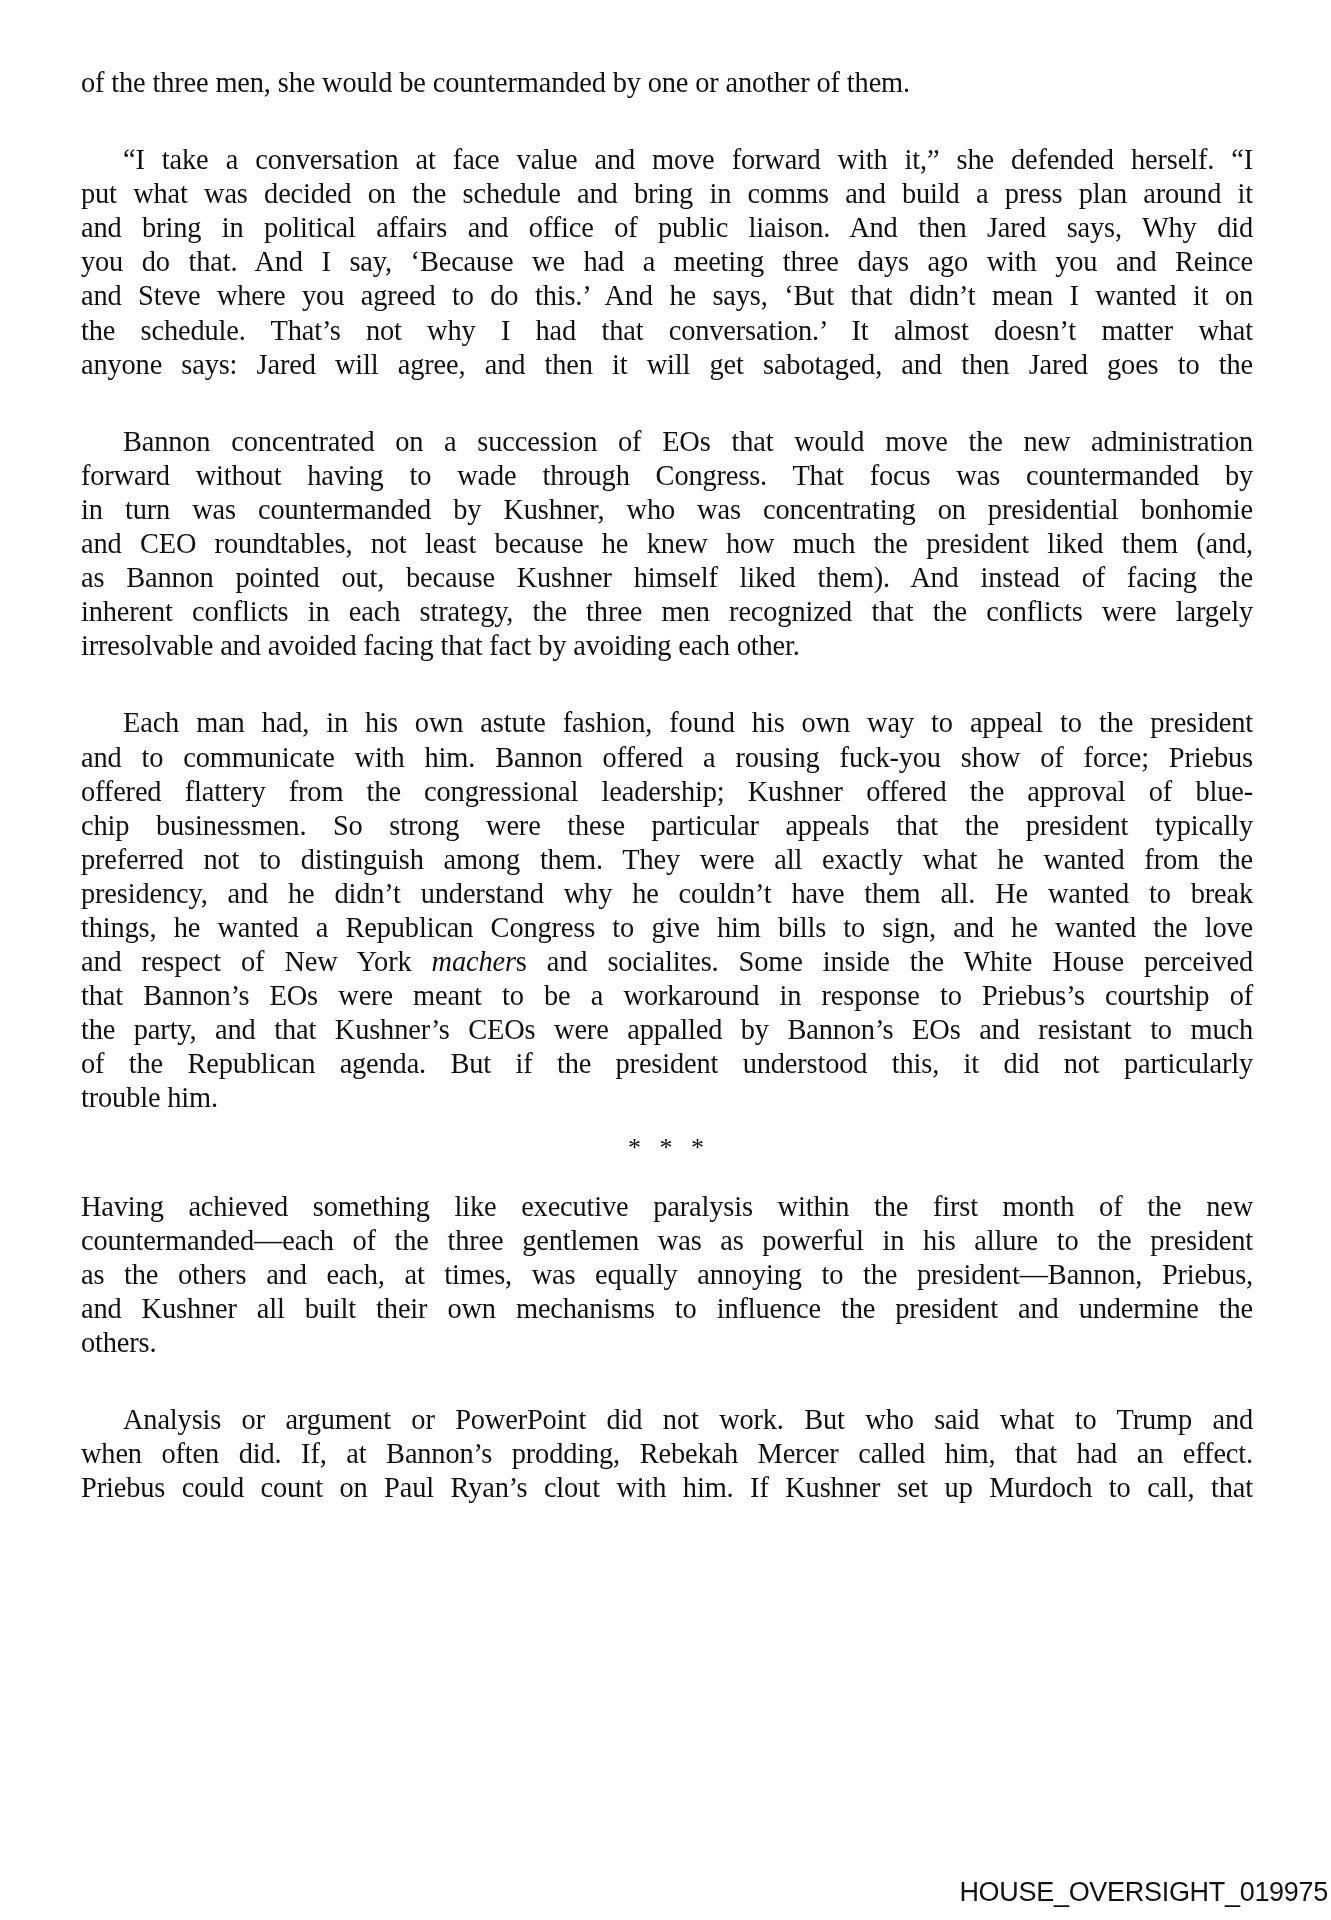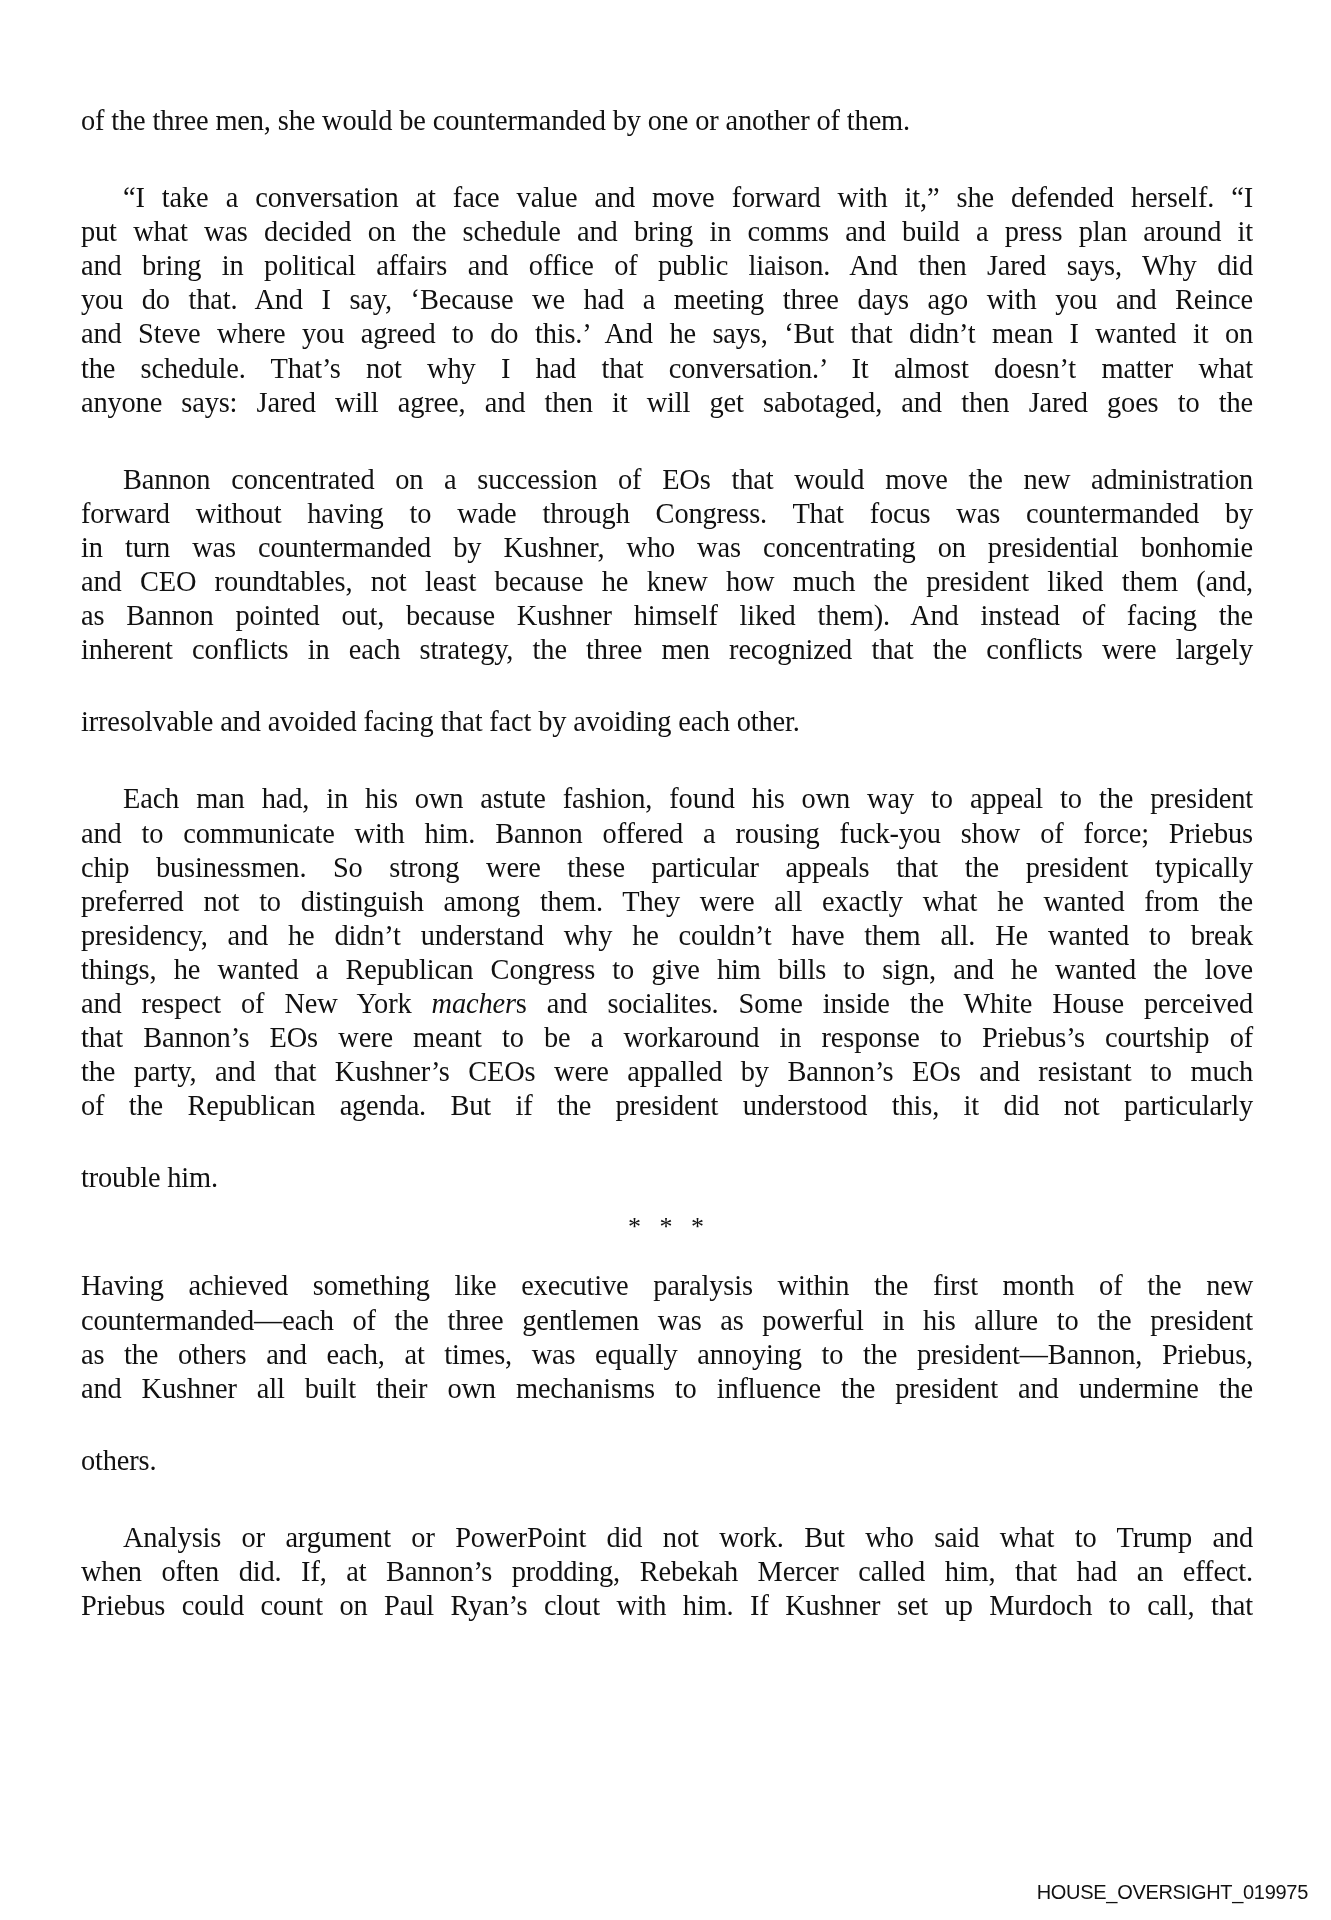--- a/index.html
+++ b/index.html
@@ -29,21 +29,20 @@
       font-size: 28.4px;
       line-height: 34.1px;
       height: 34.1px;
       white-space: nowrap;
       text-align: justify;
       text-align-last: justify;
       letter-spacing: -0.15px;
     }
     .line.last {
       text-align-last: left;
-      margin-top: 38px;
     }
     .line.indent {
       text-indent: 42px;
       margin-top: 28px;
     }
     .gap {
       height: 15px;
     }
     .gap-big {
       height: 25px;
@@ -54,24 +53,24 @@
       line-height: 34px;
       height: 34px;
       letter-spacing: 6px;
       padding-left: 4px;
     }
     .italic {
       font-style: italic;
     }
     .footer-id {
       position: absolute;
-      right: 23px;
+      right: 3px;
       top: 1878px;
       font-family: "Liberation Sans", "DejaVu Sans", sans-serif;
-      font-size: 20px;
+      font-size: 27px;
       line-height: 28px;
       color: #111111;
       letter-spacing: -0.3px;
     }
   </style>
 </head>
 <body>
 
 <div class="page">
 
@@ -98,20 +97,21 @@
     <span class="line">and CEO roundtables, not least because he knew how much the president liked them (and,</span>
     <span class="line">as Bannon pointed out, because Kushner himself liked them). And instead of facing the</span>
     <span class="line">inherent conflicts in each strategy, the three men recognized that the conflicts were largely</span>
     <span class="line last">irresolvable and avoided facing that fact by avoiding each other.</span>
   </div>
   <div class="gap"></div>
 
   <div class="para">
     <span class="line indent">Each man had, in his own astute fashion, found his own way to appeal to the president</span>
     <span class="line">and to communicate with him. Bannon offered a rousing fuck-you show of force; Priebus</span>
+    <span class="line">offered flattery from the congressional leadership; Kushner offered the approval of blue-</span>
     <span class="line">chip businessmen. So strong were these particular appeals that the president typically</span>
     <span class="line">preferred not to distinguish among them. They were all exactly what he wanted from the</span>
     <span class="line">presidency, and he didn’t understand why he couldn’t have them all. He wanted to break</span>
     <span class="line">things, he wanted a Republican Congress to give him bills to sign, and he wanted the love</span>
     <span class="line"><span>and respect of New York </span><span class="italic">macher</span><span>s and socialites. Some inside the White House perceived</span></span>
     <span class="line">that Bannon’s EOs were meant to be a workaround in response to Priebus’s courtship of</span>
     <span class="line">the party, and that Kushner’s CEOs were appalled by Bannon’s EOs and resistant to much</span>
     <span class="line">of the Republican agenda. But if the president understood this, it did not particularly</span>
     <span class="line last">trouble him.</span>
   </div>

